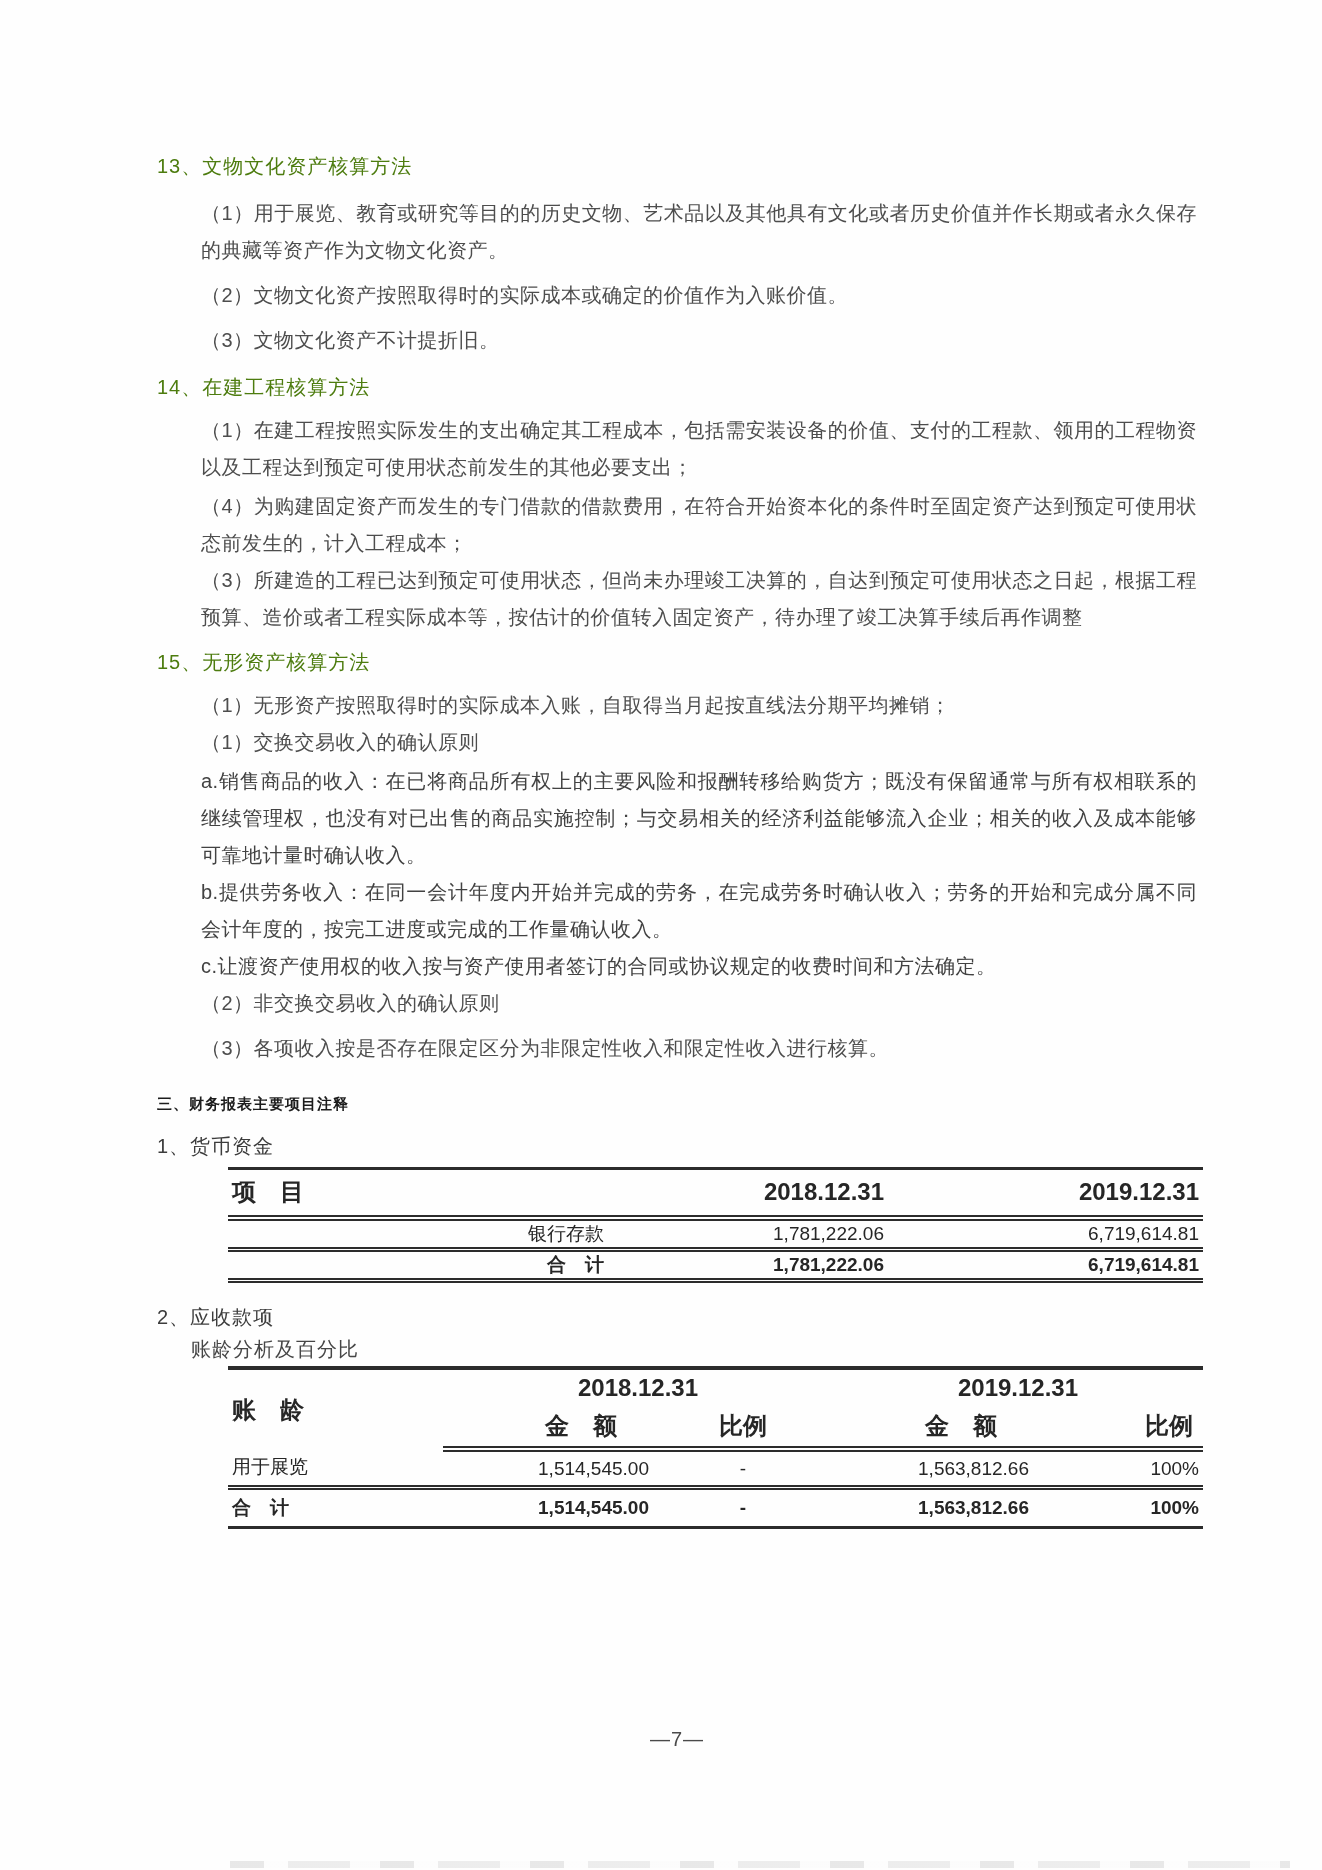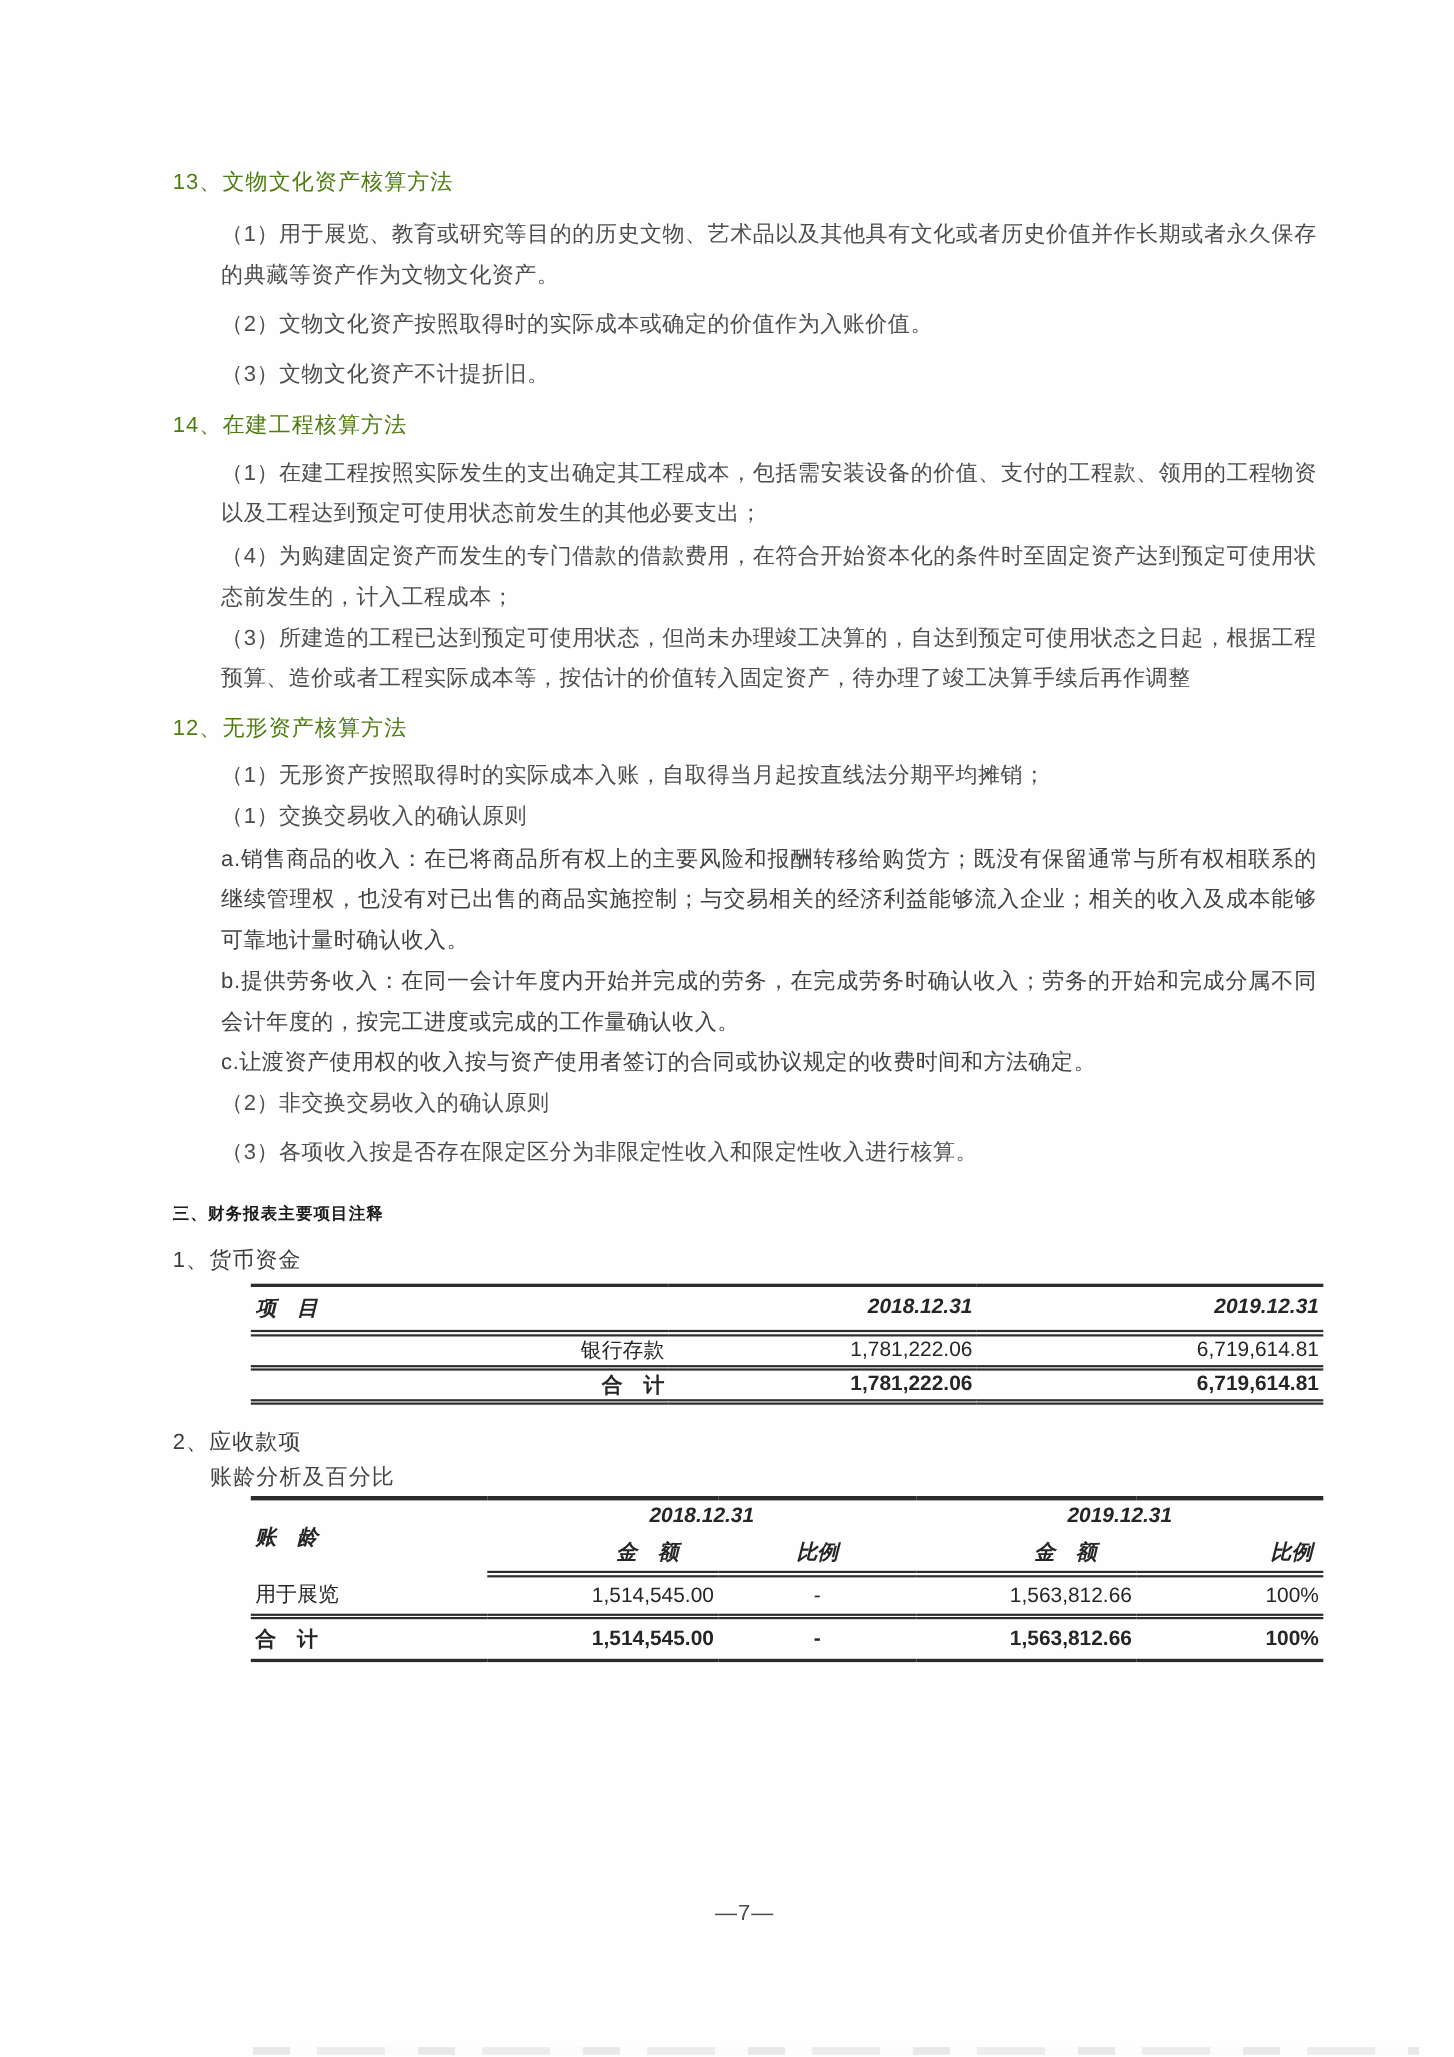--- a/index.html
+++ b/index.html
@@ -35,21 +35,21 @@
     color:#262626;table-layout:fixed;
   }
   table.t1{border-top:3px solid #2c2c2c;margin-top:2px;}
   table.t2{border-top:4px solid #2c2c2c;}
   .t1 thead th{border-bottom:6px double #2c2c2c;}
   .t1 tr.mid td{border-bottom:5px double #2c2c2c;}
   .t1 tr.total td{border-bottom:5px double #2c2c2c;font-weight:bold;}
   .t2 thead tr.sub th{border-bottom:6px double #2c2c2c;}
   .t2 tr.mid td{border-bottom:5px double #2c2c2c;}
   .t2 tr.total td{border-bottom:3px solid #2c2c2c;font-weight:bold;}
-  th{font-weight:bold;font-size:19px;font-style:italic;}
+  th{font-weight:bold;font-size:24px;}
   td{font-size:19px;}
   .t1 th{padding:6px 4px 7px;}
   .t1 td{padding:0 4px;text-align:right;}
   .t2 th{padding:4px 4px;}
   .t2 td{padding:5px 4px;}
   .l{text-align:left;}
   .r{text-align:right;}
   .c{text-align:center;}
   .vmid{vertical-align:middle;}
   .pageno{
@@ -72,21 +72,21 @@
   <div class="sec-h" style="margin-top:0">13、文物文化资产核算方法</div>
   <div class="para" style="margin-top:10px">（1）用于展览、教育或研究等目的的历史文物、艺术品以及其他具有文化或者历史价值并作长期或者永久保存的典藏等资产作为文物文化资产。</div>
   <div class="para">（2）文物文化资产按照取得时的实际成本或确定的价值作为入账价值。</div>
   <div class="para">（3）文物文化资产不计提折旧。</div>
 
   <div class="sec-h" style="margin-top:10px">14、在建工程核算方法</div>
   <div class="para" style="margin-top:6px">（1）在建工程按照实际发生的支出确定其工程成本，包括需安装设备的价值、支付的工程款、领用的工程物资以及工程达到预定可使用状态前发生的其他必要支出；</div>
   <div class="para" style="margin-top:2px">（4）为购建固定资产而发生的专门借款的借款费用，在符合开始资本化的条件时至固定资产达到预定可使用状态前发生的，计入工程成本；</div>
   <div class="para" style="margin-top:0">（3）所建造的工程已达到预定可使用状态，但尚未办理竣工决算的，自达到预定可使用状态之日起，根据工程预算、造价或者工程实际成本等，按估计的价值转入固定资产，待办理了竣工决算手续后再作调整</div>
 
-  <div class="sec-h" style="margin-top:8px">12、无形资产核算方法</div>
+  <div class="sec-h" style="margin-top:8px">15、无形资产核算方法</div>
   <div class="para" style="margin-top:6px">（1）无形资产按照取得时的实际成本入账，自取得当月起按直线法分期平均摊销；</div>
 
   <div class="para" style="margin-top:0">（1）交换交易收入的确认原则</div>
   <div class="para dark" style="margin-top:2px">a.销售商品的收入：在已将商品所有权上的主要风险和报酬转移给购货方；既没有保留通常与所有权相联系的继续管理权，也没有对已出售的商品实施控制；与交易相关的经济利益能够流入企业；相关的收入及成本能够可靠地计量时确认收入。</div>
   <div class="para dark" style="margin-top:0">b.提供劳务收入：在同一会计年度内开始并完成的劳务，在完成劳务时确认收入；劳务的开始和完成分属不同会计年度的，按完工进度或完成的工作量确认收入。</div>
   <div class="para dark" style="margin-top:0">c.让渡资产使用权的收入按与资产使用者签订的合同或协议规定的收费时间和方法确定。</div>
   <div class="para" style="margin-top:0">（2）非交换交易收入的确认原则</div>
   <div class="para" style="margin-top:8px">（3）各项收入按是否存在限定区分为非限定性收入和限定性收入进行核算。</div>
 
   <div class="notes-h" style="margin-top:18px">三、财务报表主要项目注释</div>

